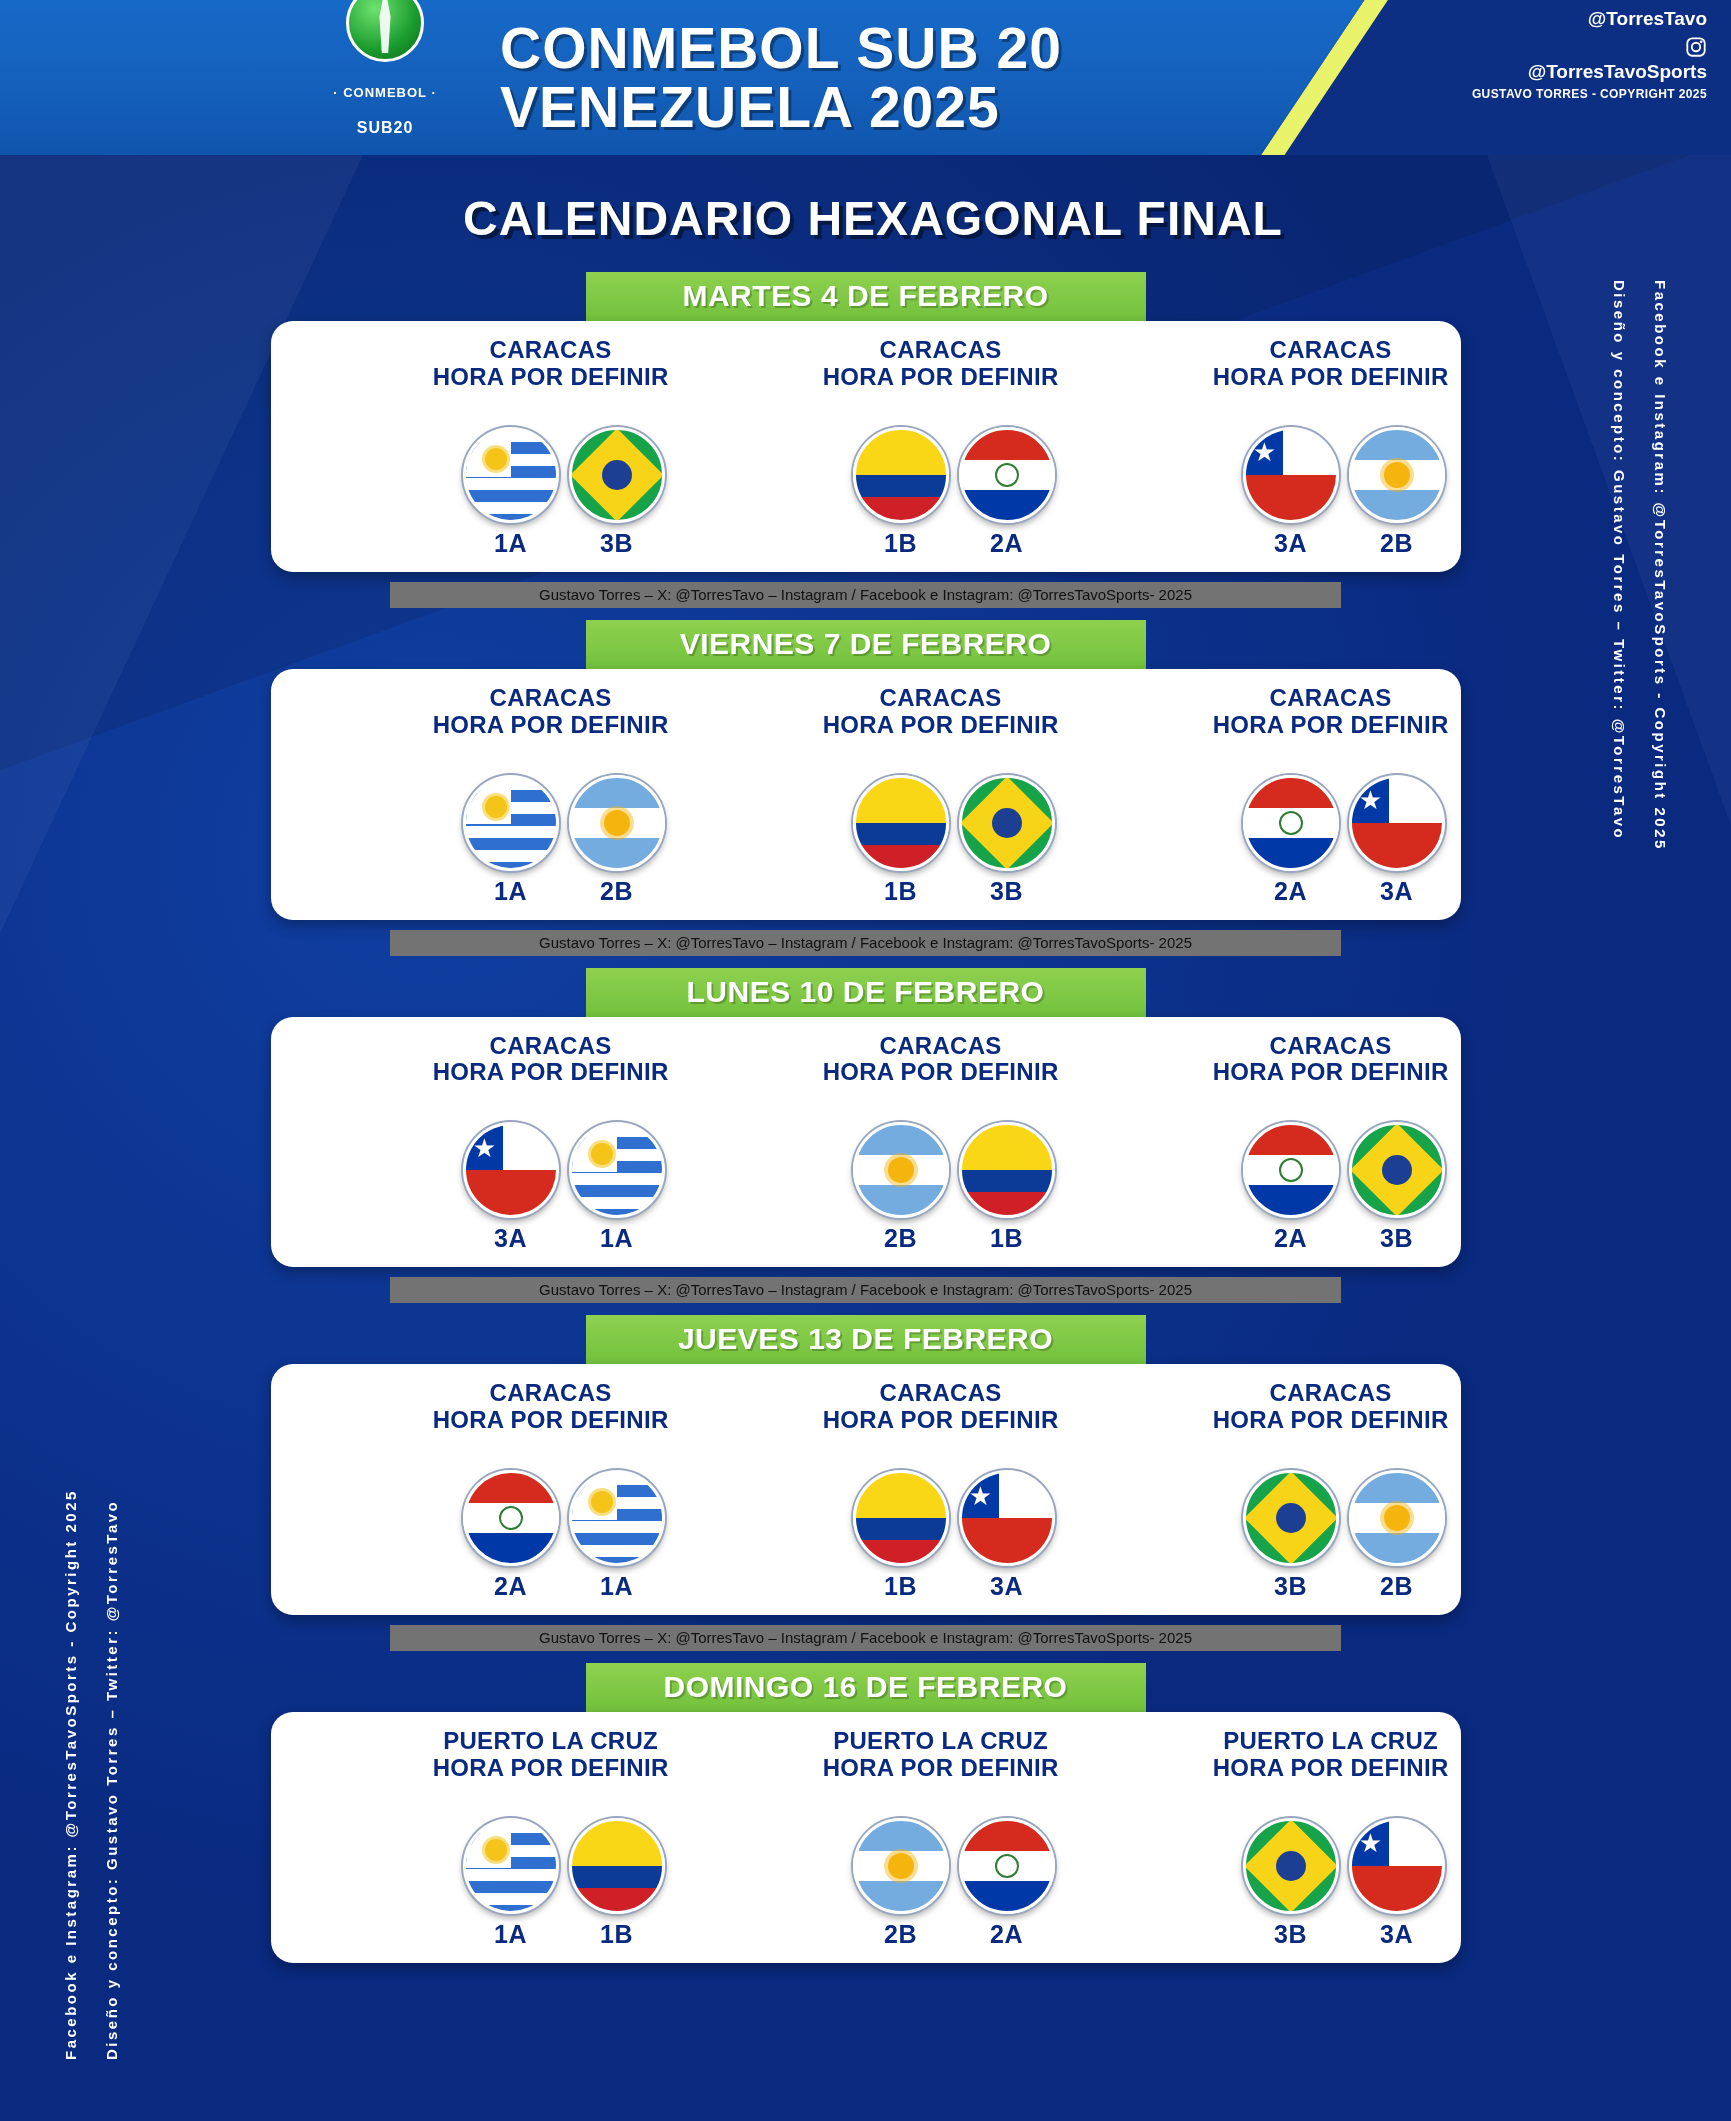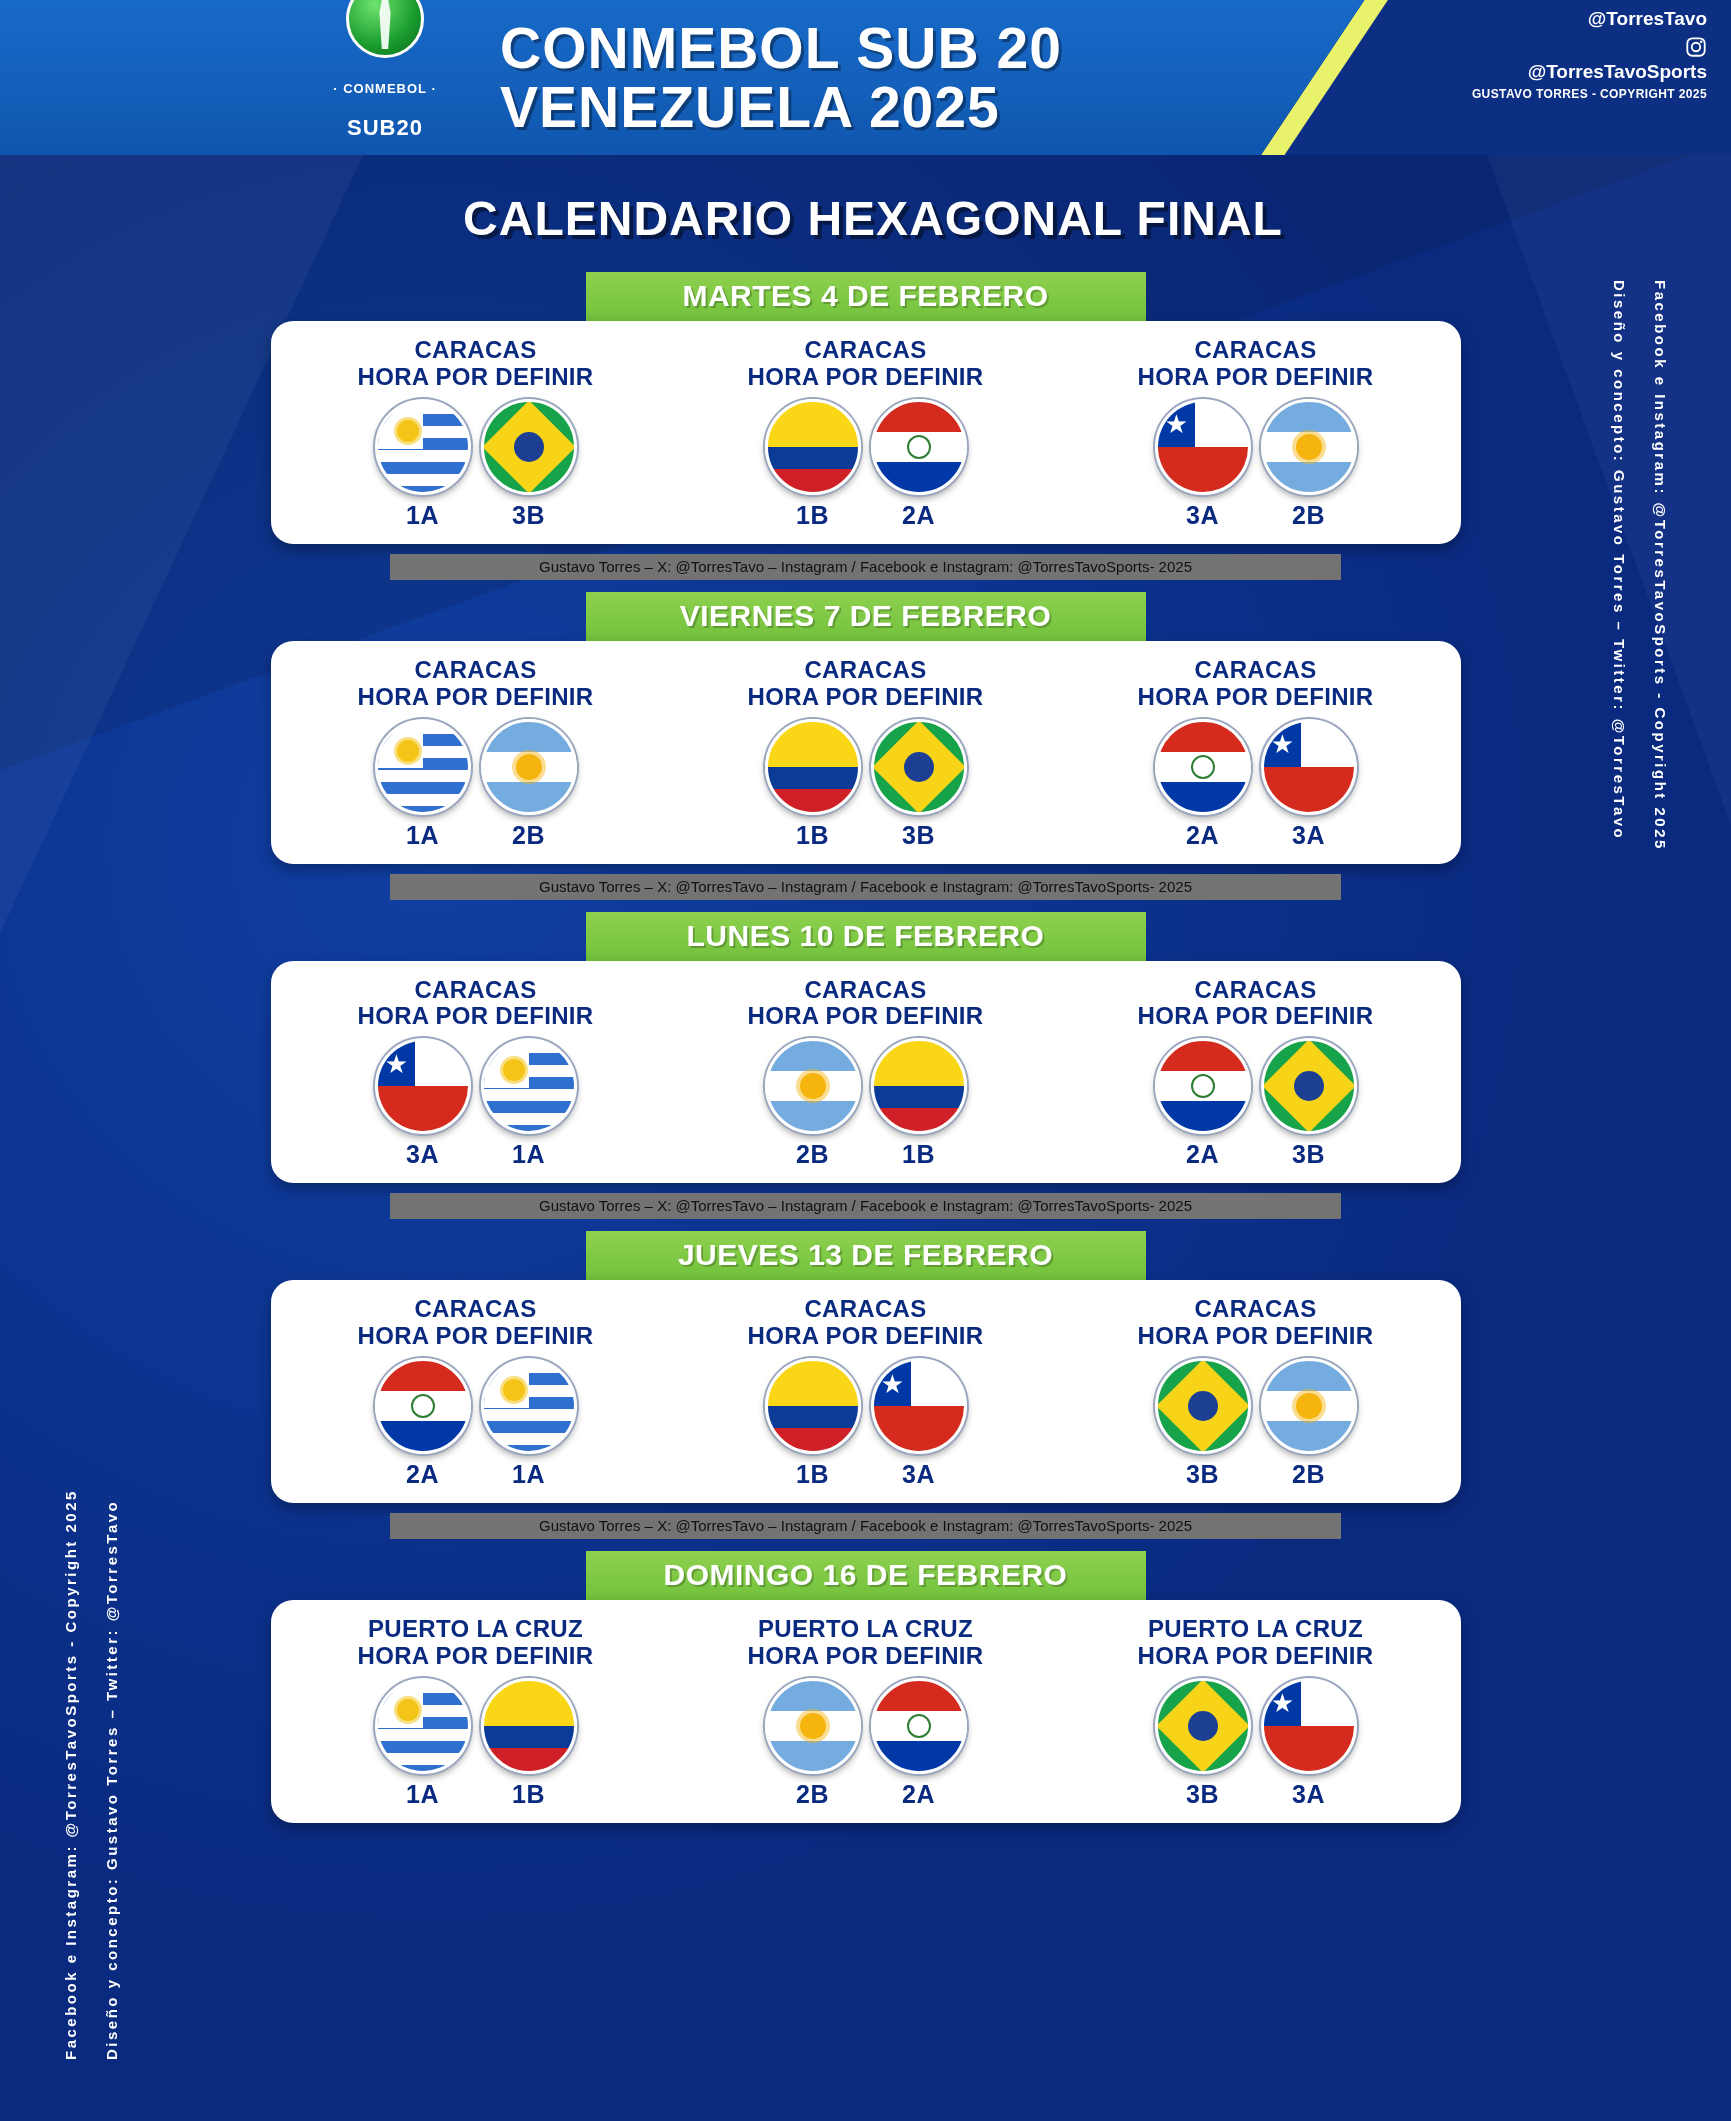--- a/index.html
+++ b/index.html
@@ -53,21 +53,21 @@
   }
   .logo-ball::after{
     content:"";
     position:absolute; left:50%; top:8px; transform:translateX(-50%);
     width:16px; height:58px;
     background: #ffffff;
     clip-path: polygon(40% 0, 60% 0, 85% 38%, 70% 100%, 30% 100%, 15% 38%);
     opacity:.9;
   }
   .logo-text1 { font-size: 13px; letter-spacing: 1px; font-weight: bold; margin-top: 4px;}
-  .logo-text2 { font-size: 22px; font-weight: bold; letter-spacing: 1px; }
+  .logo-text2 { font-size: 16px; font-weight: bold; letter-spacing: 1px; }
   .logo-text3 { font-size: 13px; font-weight: bold; }
   .title-block {
     flex: 1;
     padding-left: 30px;
     color: #ffffff;
   }
   .title-l1, .title-l2 {
     font-weight: bold;
     font-size: 57px;
     letter-spacing: 1px;
@@ -147,21 +147,22 @@
     border-radius: 22px;
     padding: 16px 10px 14px 10px;
     display: flex;
     justify-content: space-around;
     box-shadow: 0 6px 14px rgba(0,0,0,0.3);
   }
   .match {
     width: 33%;
     display: flex;
     flex-direction: column;
-    align-items: center;
+    align-items: flex-end;
+    gap: 28px;
   }
   .venue {
     color: #0a2a80;
     font-size: 24px;
     font-weight: bold;
     line-height: 1.12;
     text-align: center;
     letter-spacing: .3px;
   }
   .flags {

